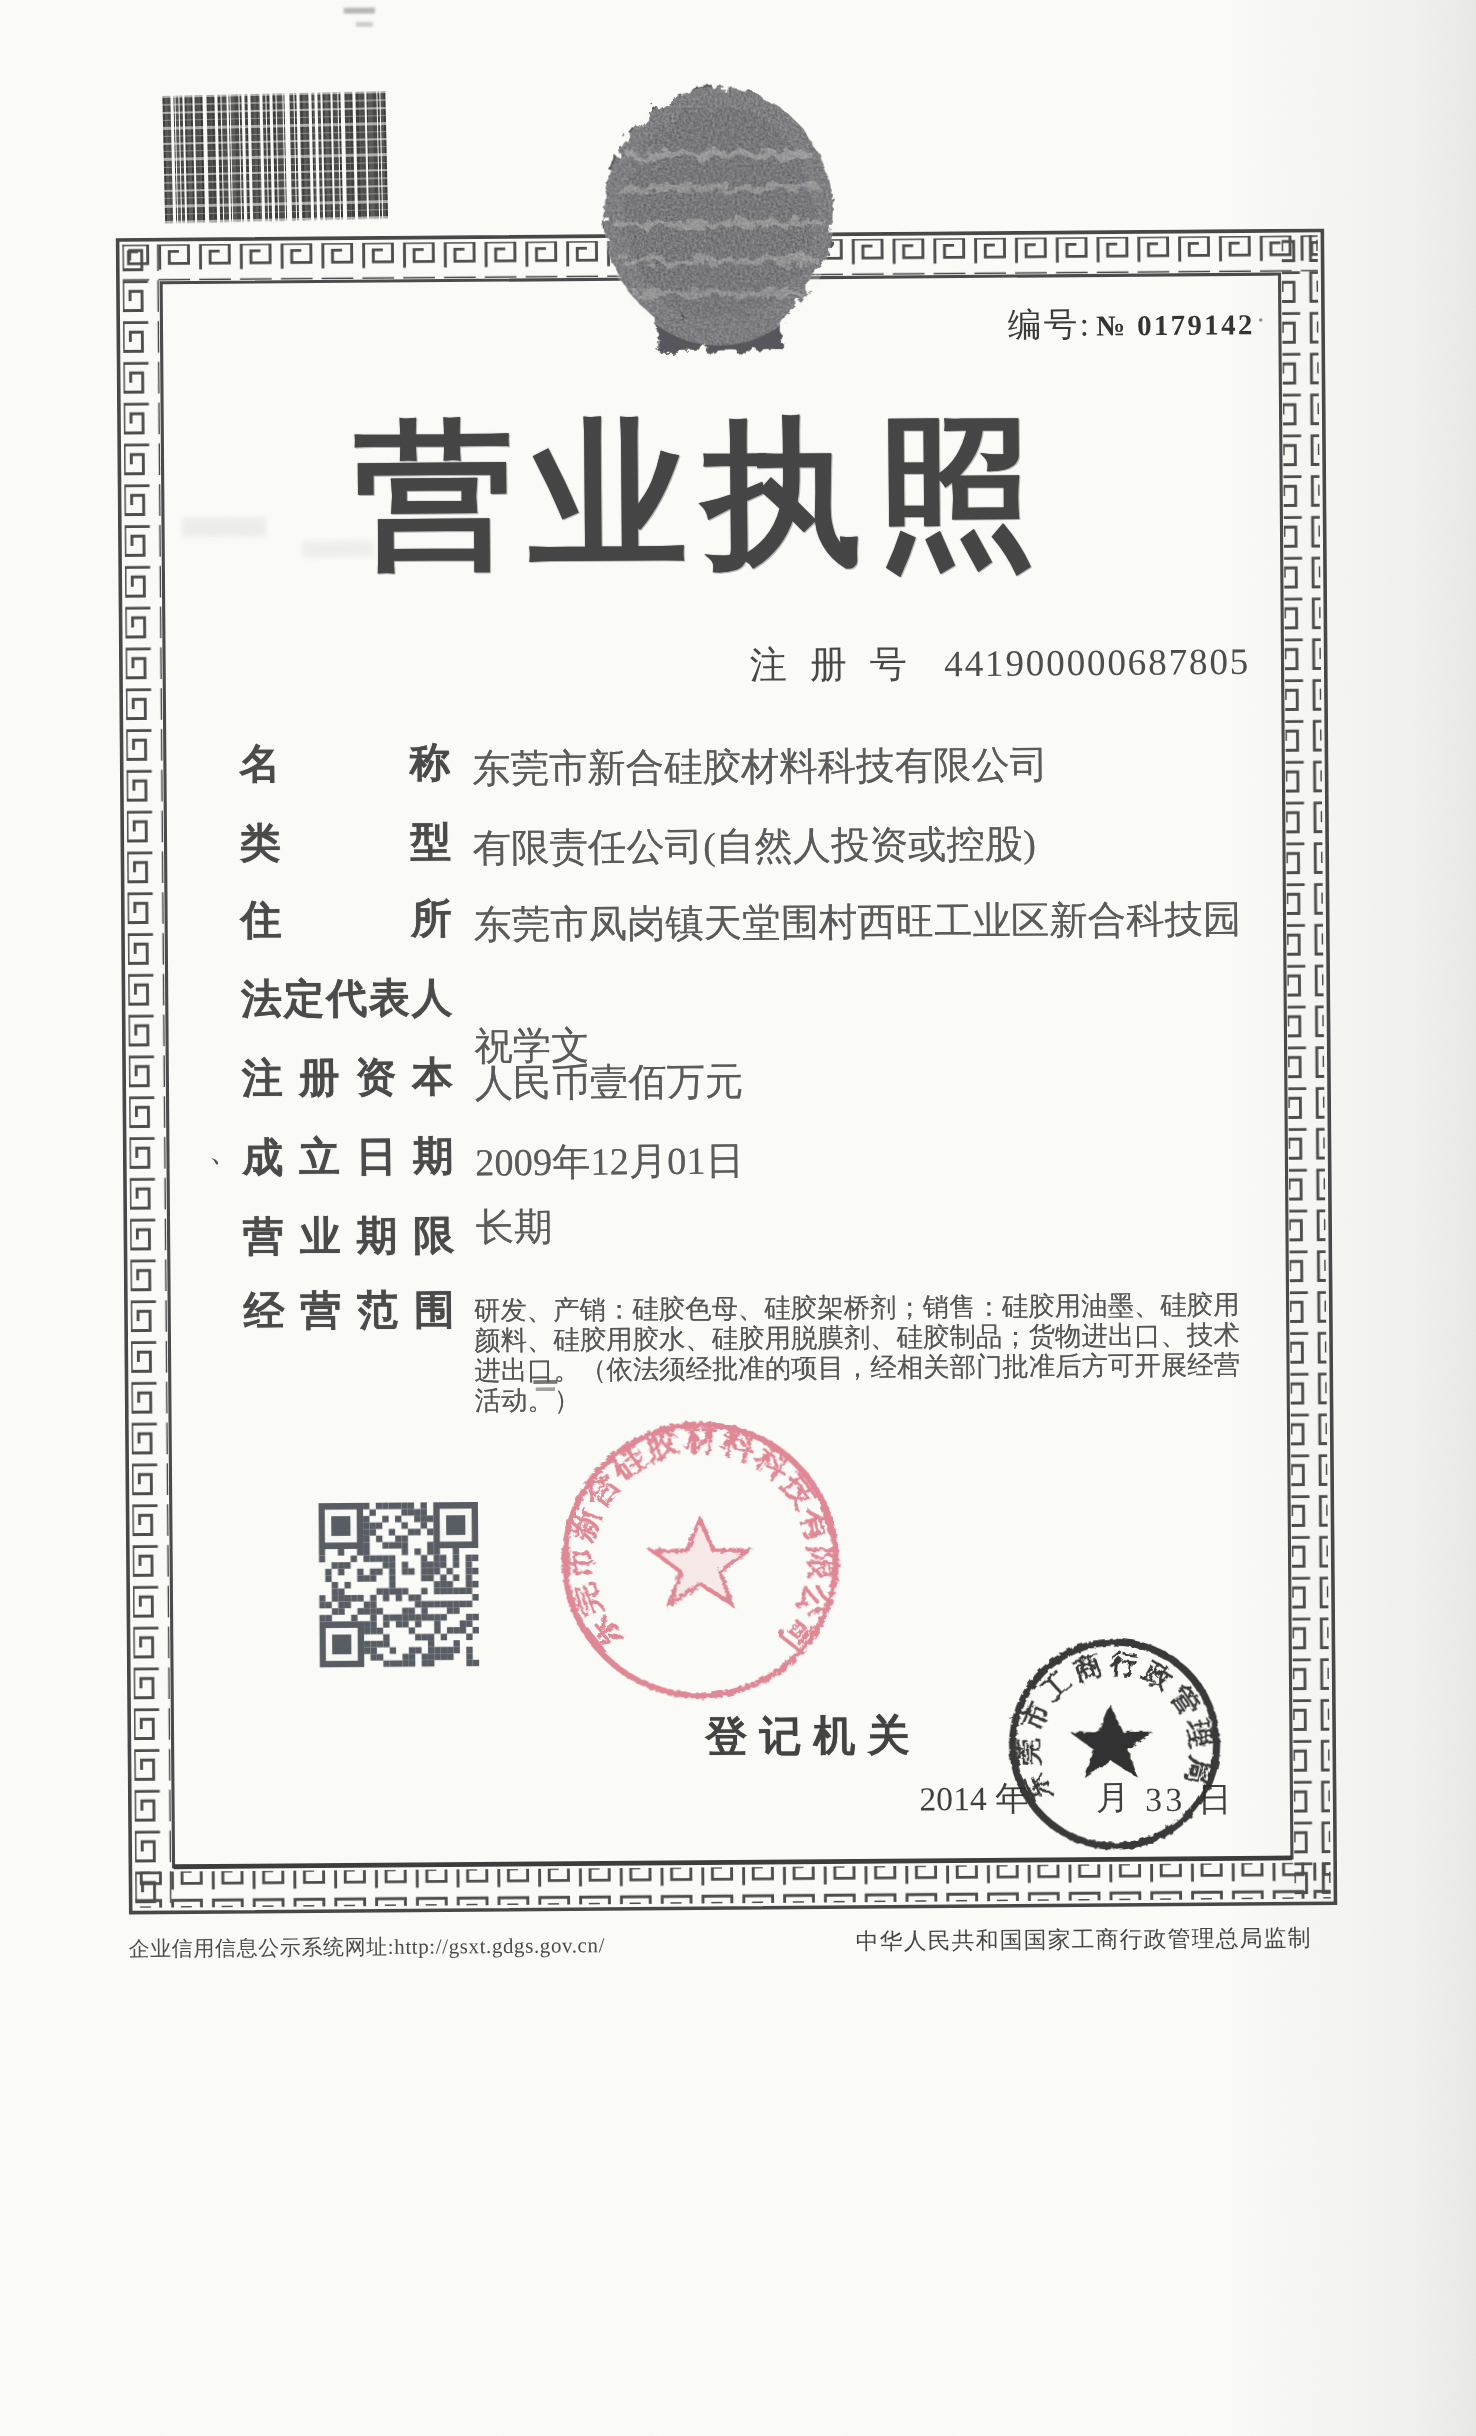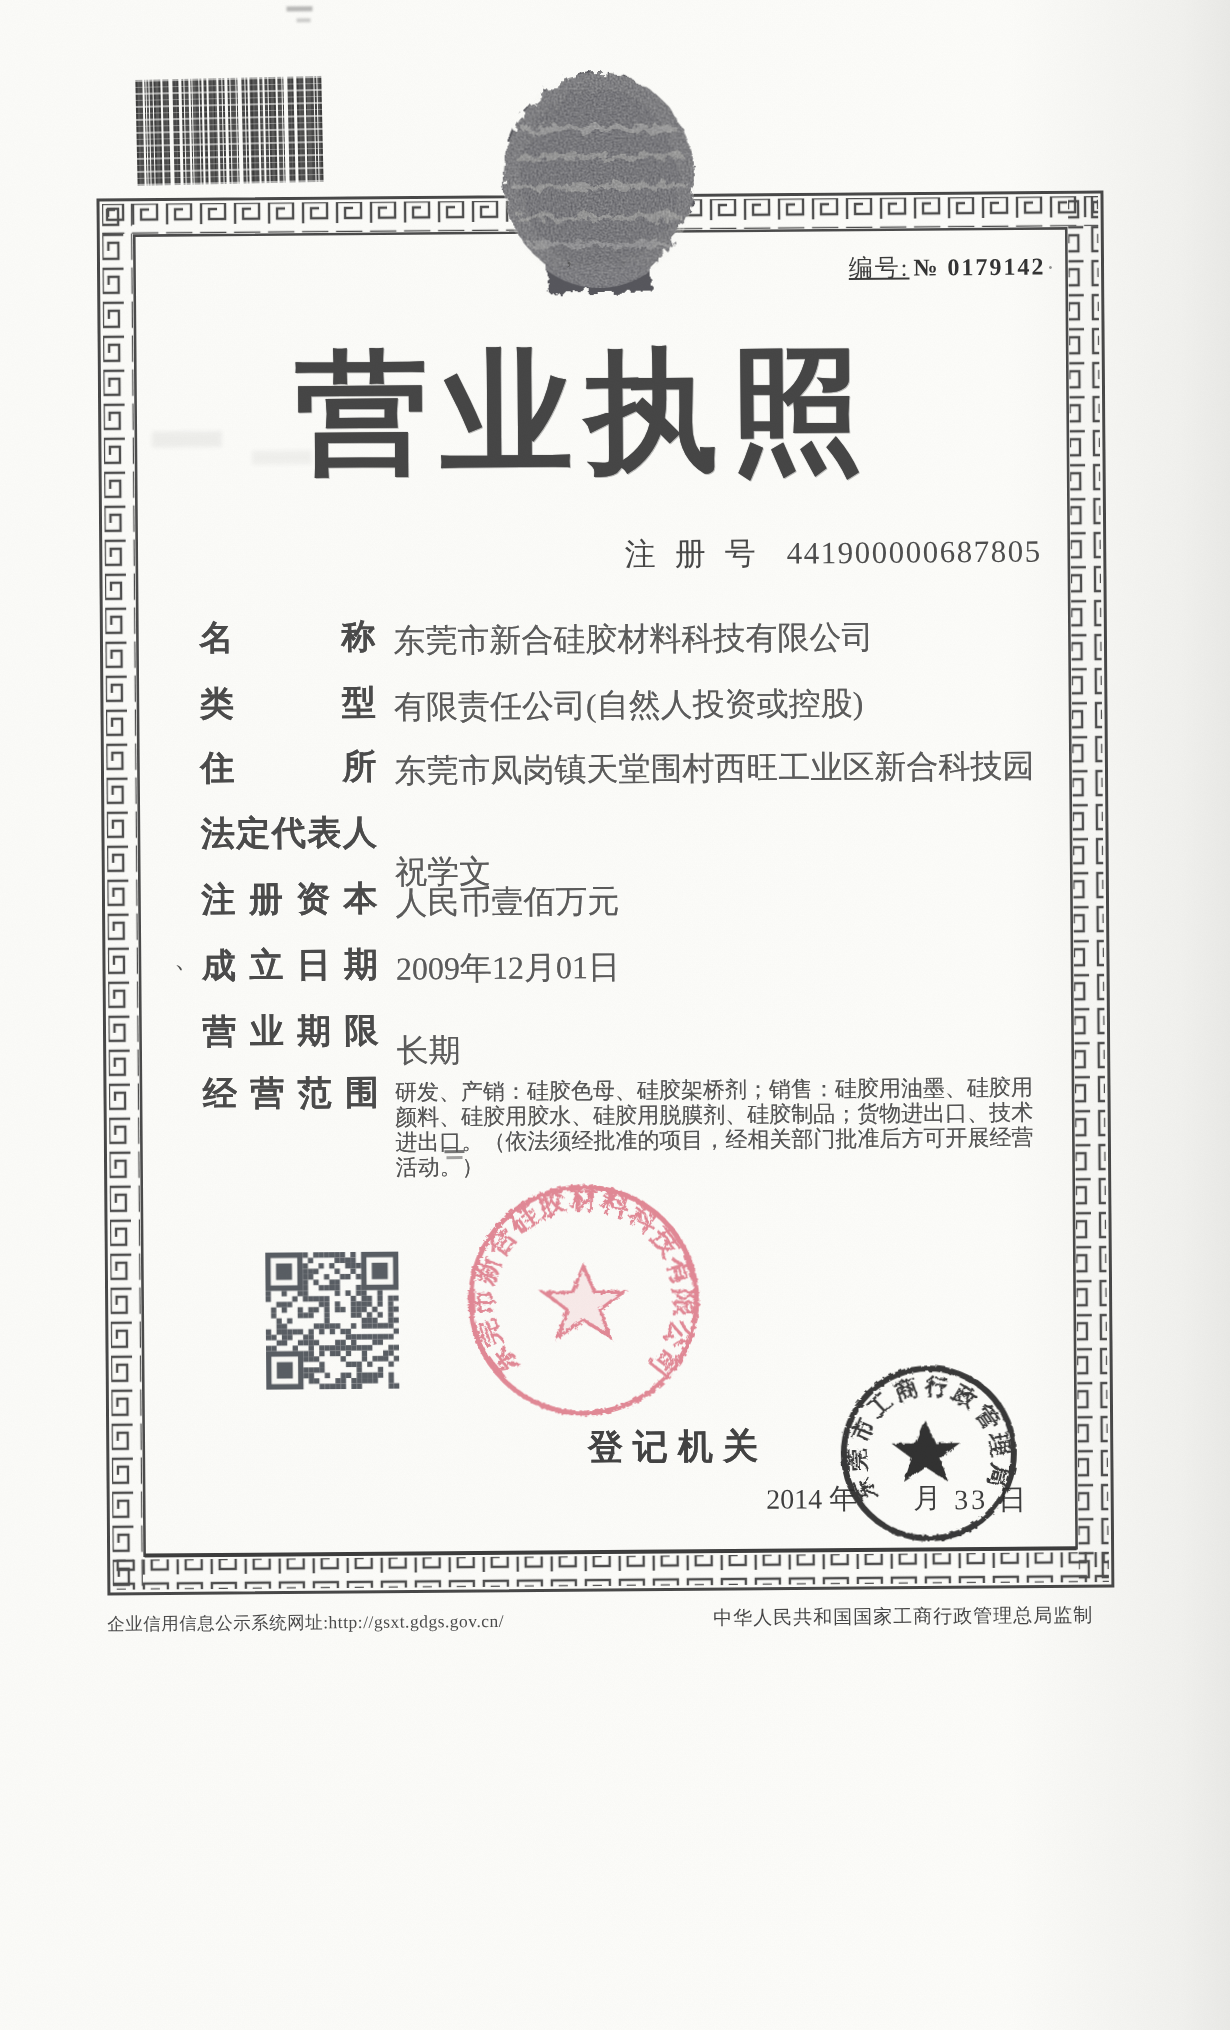--- a/index.html
+++ b/index.html
@@ -12,21 +12,21 @@
   
   .barcode{left:137px;top:75px;width:186px;height:106px;transform:rotate(-0.8deg);opacity:.88;filter:blur(.35px) contrast(1.05);
     background:
       repeating-linear-gradient(90deg,#262626 0 2px,rgba(0,0,0,0) 2px 4px,#383838 4px 7px,rgba(0,0,0,0) 7px 9px,#1e1e1e 9px 10px,rgba(0,0,0,0) 10px 14px,#333 14px 17px,rgba(0,0,0,0) 17px 18px,#2a2a2a 18px 20px,rgba(0,0,0,0) 20px 23px),
       repeating-linear-gradient(90deg,rgba(40,40,40,.85) 0 5px,rgba(255,255,255,.0) 5px 11px,rgba(45,45,45,.9) 11px 13px,rgba(255,255,255,0) 13px 19px);
   }
   .barcode:after{content:"";position:absolute;inset:0;
     background:repeating-linear-gradient(0deg,rgba(250,250,248,.55) 0 2px,rgba(250,250,248,0) 2px 7px,rgba(250,250,248,.35) 7px 8px,rgba(250,250,248,0) 8px 13px);}
   
   .serial{top:254px;left:830px;width:215px;text-align:right;white-space:nowrap;}
-  .serial .lab{font-size:24px;color:#3a3a3a;letter-spacing:2px;text-decoration:underline;}
+  .serial .lab{font-size:28px;color:#3a3a3a;letter-spacing:2px;}
   .serial .num{font-size:24px;font-weight:700;letter-spacing:2px;color:#333;}
   
   .title{left:294px;top:346px;font-family:"Liberation Sans","DejaVu Sans",sans-serif;
     font-size:132px;font-weight:900;letter-spacing:13px;color:#454545;line-height:1;
     text-shadow:0 0 1px #5a5a5a, 1px 1px 0 rgba(90,90,90,.35);white-space:nowrap;}
   
   .regno{top:534px;left:622px;white-space:nowrap;}
   .regno .rl{display:inline-block;font-size:31px;color:#474747;letter-spacing:19px;}
   .regno .rv{display:inline-block;font-size:31px;color:#4d4d4d;letter-spacing:1.5px;margin-left:8px;}
   
@@ -126,21 +126,21 @@
     <div class="abs flabel" style="top:812px">法定代表人</div>
     <div class="abs fvalue" style="top:849px">祝学文</div>
 
     <div class="abs flabel" style="top:878px">注册资本</div>
     <div class="abs fvalue" style="top:880px">人民币壹佰万元</div>
 
     <div class="abs flabel" style="top:944px">成立日期</div>
     <div class="abs fvalue" style="top:946px">2009年12月01日</div>
 
     <div class="abs flabel" style="top:1010px">营业期限</div>
-    <div class="abs fvalue" style="top:1028px">长期</div>
+    <div class="abs fvalue" style="top:1000px">长期</div>
 
     <div class="abs flabel" style="top:1072px">经营范围</div>
     <div class="abs scope" style="top:1078px">
       <div>研发、产销：硅胶色母、硅胶架桥剂；销售：硅胶用油墨、硅胶用</div>
       <div>颜料、硅胶用胶水、硅胶用脱膜剂、硅胶制品；货物进出口、技术</div>
       <div>进出口。（依法须经批准的项目，经相关部门批准后方可开展经营</div>
       <div>活动。）</div>
     </div>
 
     <div class="abs qr" id="qrbox"><svg width="133" height="137" viewBox="0 0 133 137">

